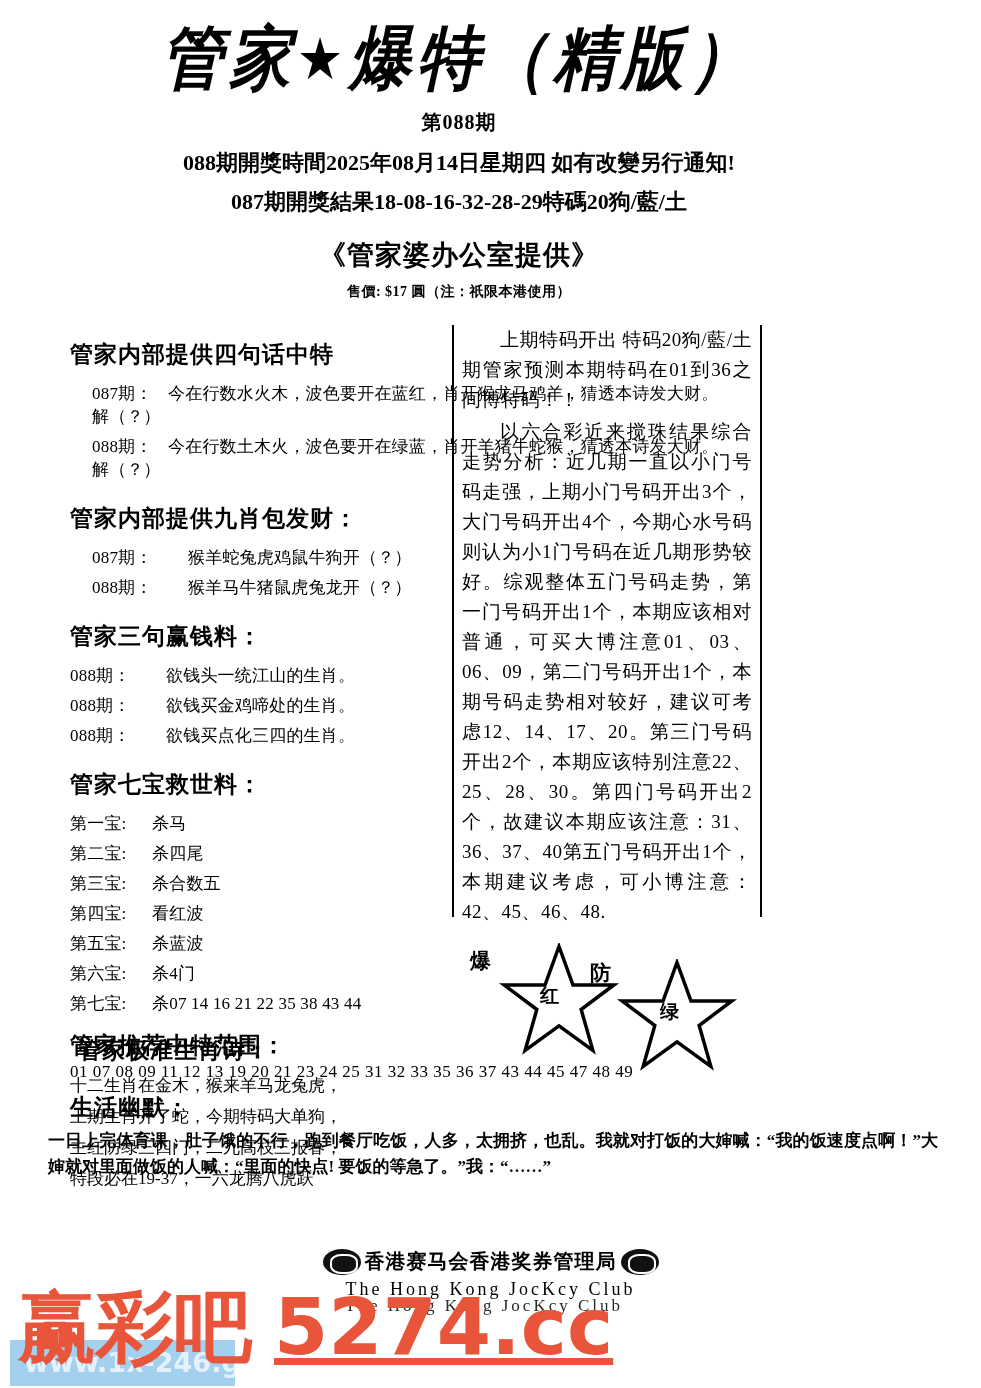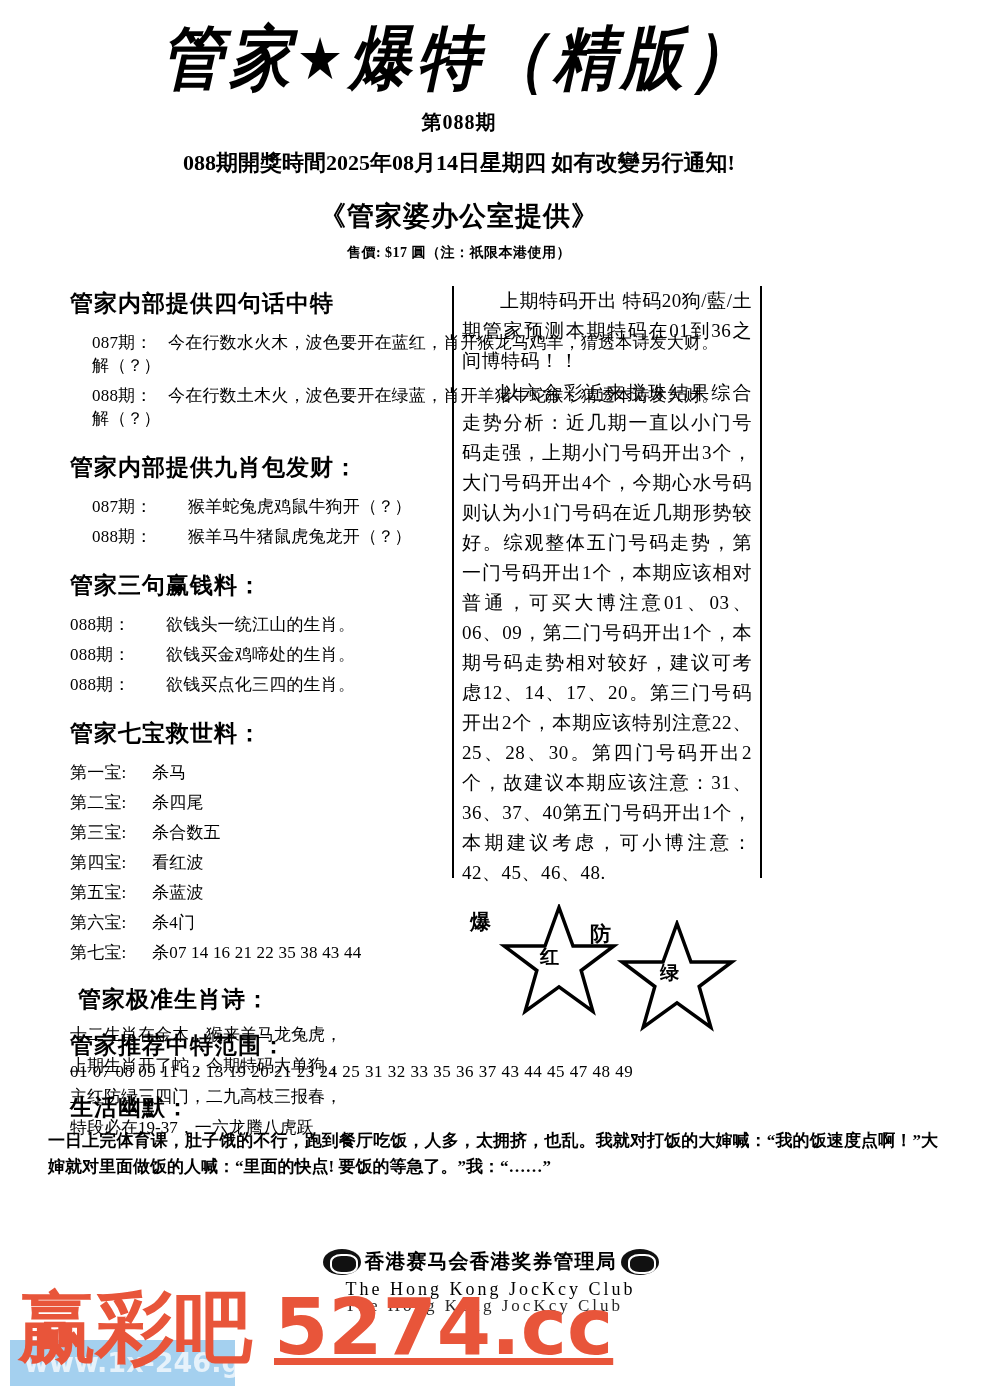--- a/index.html
+++ b/index.html
@@ -63,21 +63,21 @@
   }
 
   
   .content{position:relative;margin-top:16px;}
   .sec-title{
     font-size:23px;
     font-weight:bold;
     letter-spacing:1px;
   }
   .left-col{
-    position:absolute;left:70px;top:0;width:660px;
+    position:absolute;left:70px;top:12px;width:660px;
   }
   .row-line{
     font-size:16px;
     letter-spacing:0.2px;
     margin-top:4px;
   }
   .indent{padding-left:22px;}
   .pair-label{display:inline-block;width:76px;}
   .pair-label-wide{display:inline-block;width:96px;}
   .treas-label{display:inline-block;width:82px;}
@@ -209,20 +209,21 @@
 </style>
 </head>
 <body>
 
 <div class="page">
 
   <div class="masthead">
     <div class="brand"><span>管家</span><span class="star">★</span><span>爆特（精版）</span></div>
     <div class="issue">第088期</div>
     <div class="drawline">088期開獎時間2025年08月14日星期四 如有改變另行通知!</div>
+    <div class="drawline2">087期開獎結果18-08-16-32-28-29特碼20狗/藍/土</div>
     <div class="office">《管家婆办公室提供》</div>
     <div class="price">售價: $17 圓（注：祇限本港使用）</div>
   </div>
 
   <div class="content">
 
     <div class="left-col">
 
       <div class="block">
         <div class="sec-title">管家内部提供四句话中特</div>

